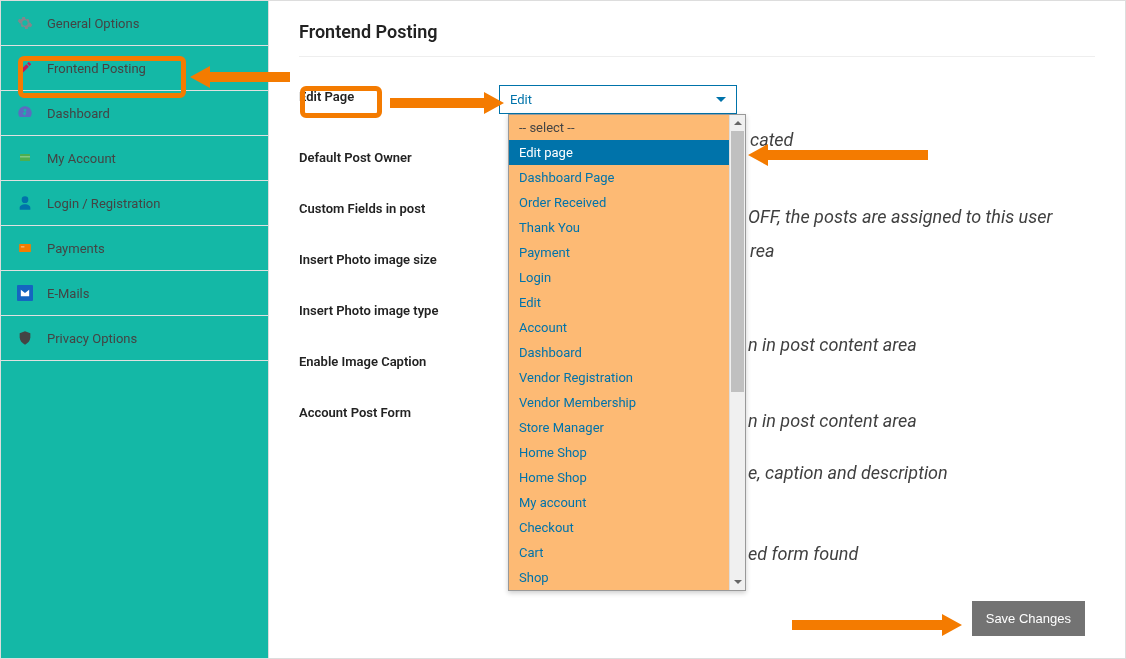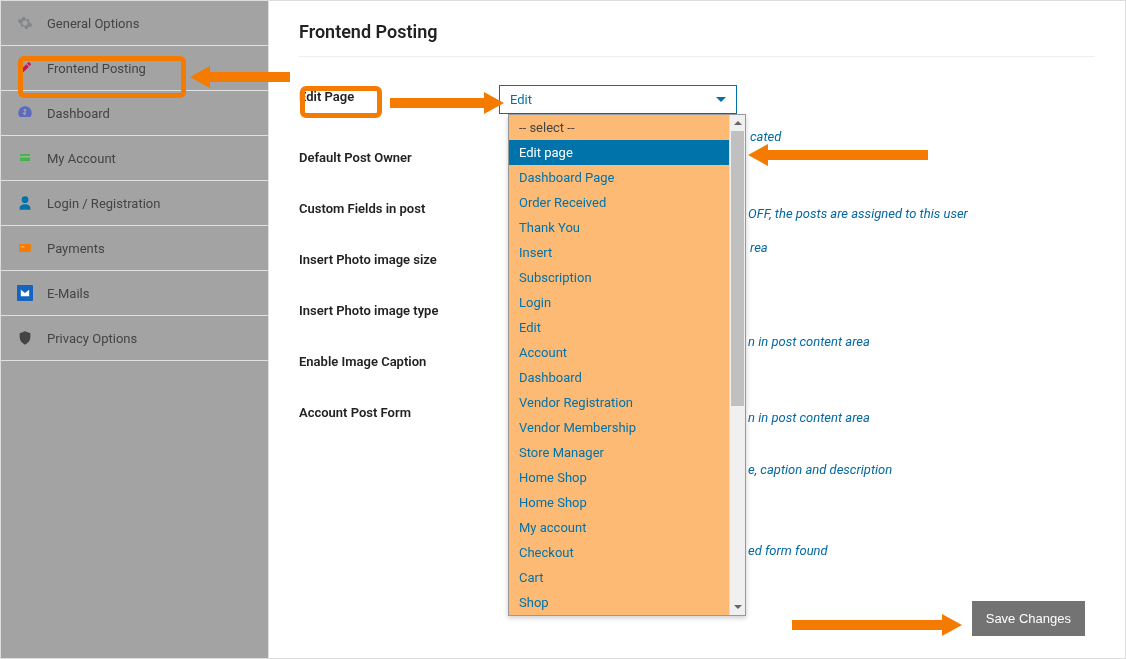--- a/index.html
+++ b/index.html
@@ -13,21 +13,21 @@
       position: relative;
     }
     .container {
       display: flex;
       border: 1px solid #ddd;
       width: 1126px;
       height: 659px;
     }
     .sidebar {
       width: 268px;
-      background: #a3a3a3;
+      background: #14b8a6;
       border-right: 1px solid #ddd;
     }
     .sidebar-item {
       display: flex;
       align-items: center;
       padding: 14px 16px;
       border-bottom: 1px solid #e0e0e0;
       cursor: pointer;
       color: #0073aa;
     }
@@ -183,22 +183,22 @@
     .ic-dash svg { fill: #5c6bc0; }
     .ic-acct svg { fill: #4caf50; }
     .ic-user svg { fill: #0073aa; }
     .ic-pay svg { fill: #f57c00; }
     .ic-mail svg { fill: #fff; }
     .ic-mail { background: #1565c0; padding: 2px; border-radius: 1px; }
     .ic-priv svg { fill: #444; }
     .hint-partial {
       position: absolute;
       font-style: italic;
-      color: #0369a1;
-      font-size: 13px;
+      color: #404040;
+      font-size: 18px;
       z-index: 5;
     }
   </style>
 </head>
 <body>
 
 <div class="container">
   <div class="sidebar">
     <div class="sidebar-item">
       <span class="icon ic-gear">
@@ -310,22 +310,21 @@
 </div>
 
 <div class="dropdown">
   <div class="dropdown-inner">
     <div class="dropdown-scroll">
       <div class="dropdown-item placeholder">-- select --</div>
       <div class="dropdown-item selected">Edit page</div>
       <div class="dropdown-item">Dashboard Page</div>
       <div class="dropdown-item">Order Received</div>
       <div class="dropdown-item">Thank You</div>
-      <div class="dropdown-item">Insert</div>
-      <div class="dropdown-item">Subscription</div>
+      <div class="dropdown-item">Payment</div>
       <div class="dropdown-item">Login</div>
       <div class="dropdown-item">Edit</div>
       <div class="dropdown-item">Account</div>
       <div class="dropdown-item">Dashboard</div>
       <div class="dropdown-item">Vendor Registration</div>
       <div class="dropdown-item">Vendor Membership</div>
       <div class="dropdown-item">Store Manager</div>
       <div class="dropdown-item">Home Shop</div>
       <div class="dropdown-item">Home Shop</div>
       <div class="dropdown-item">My account</div>

